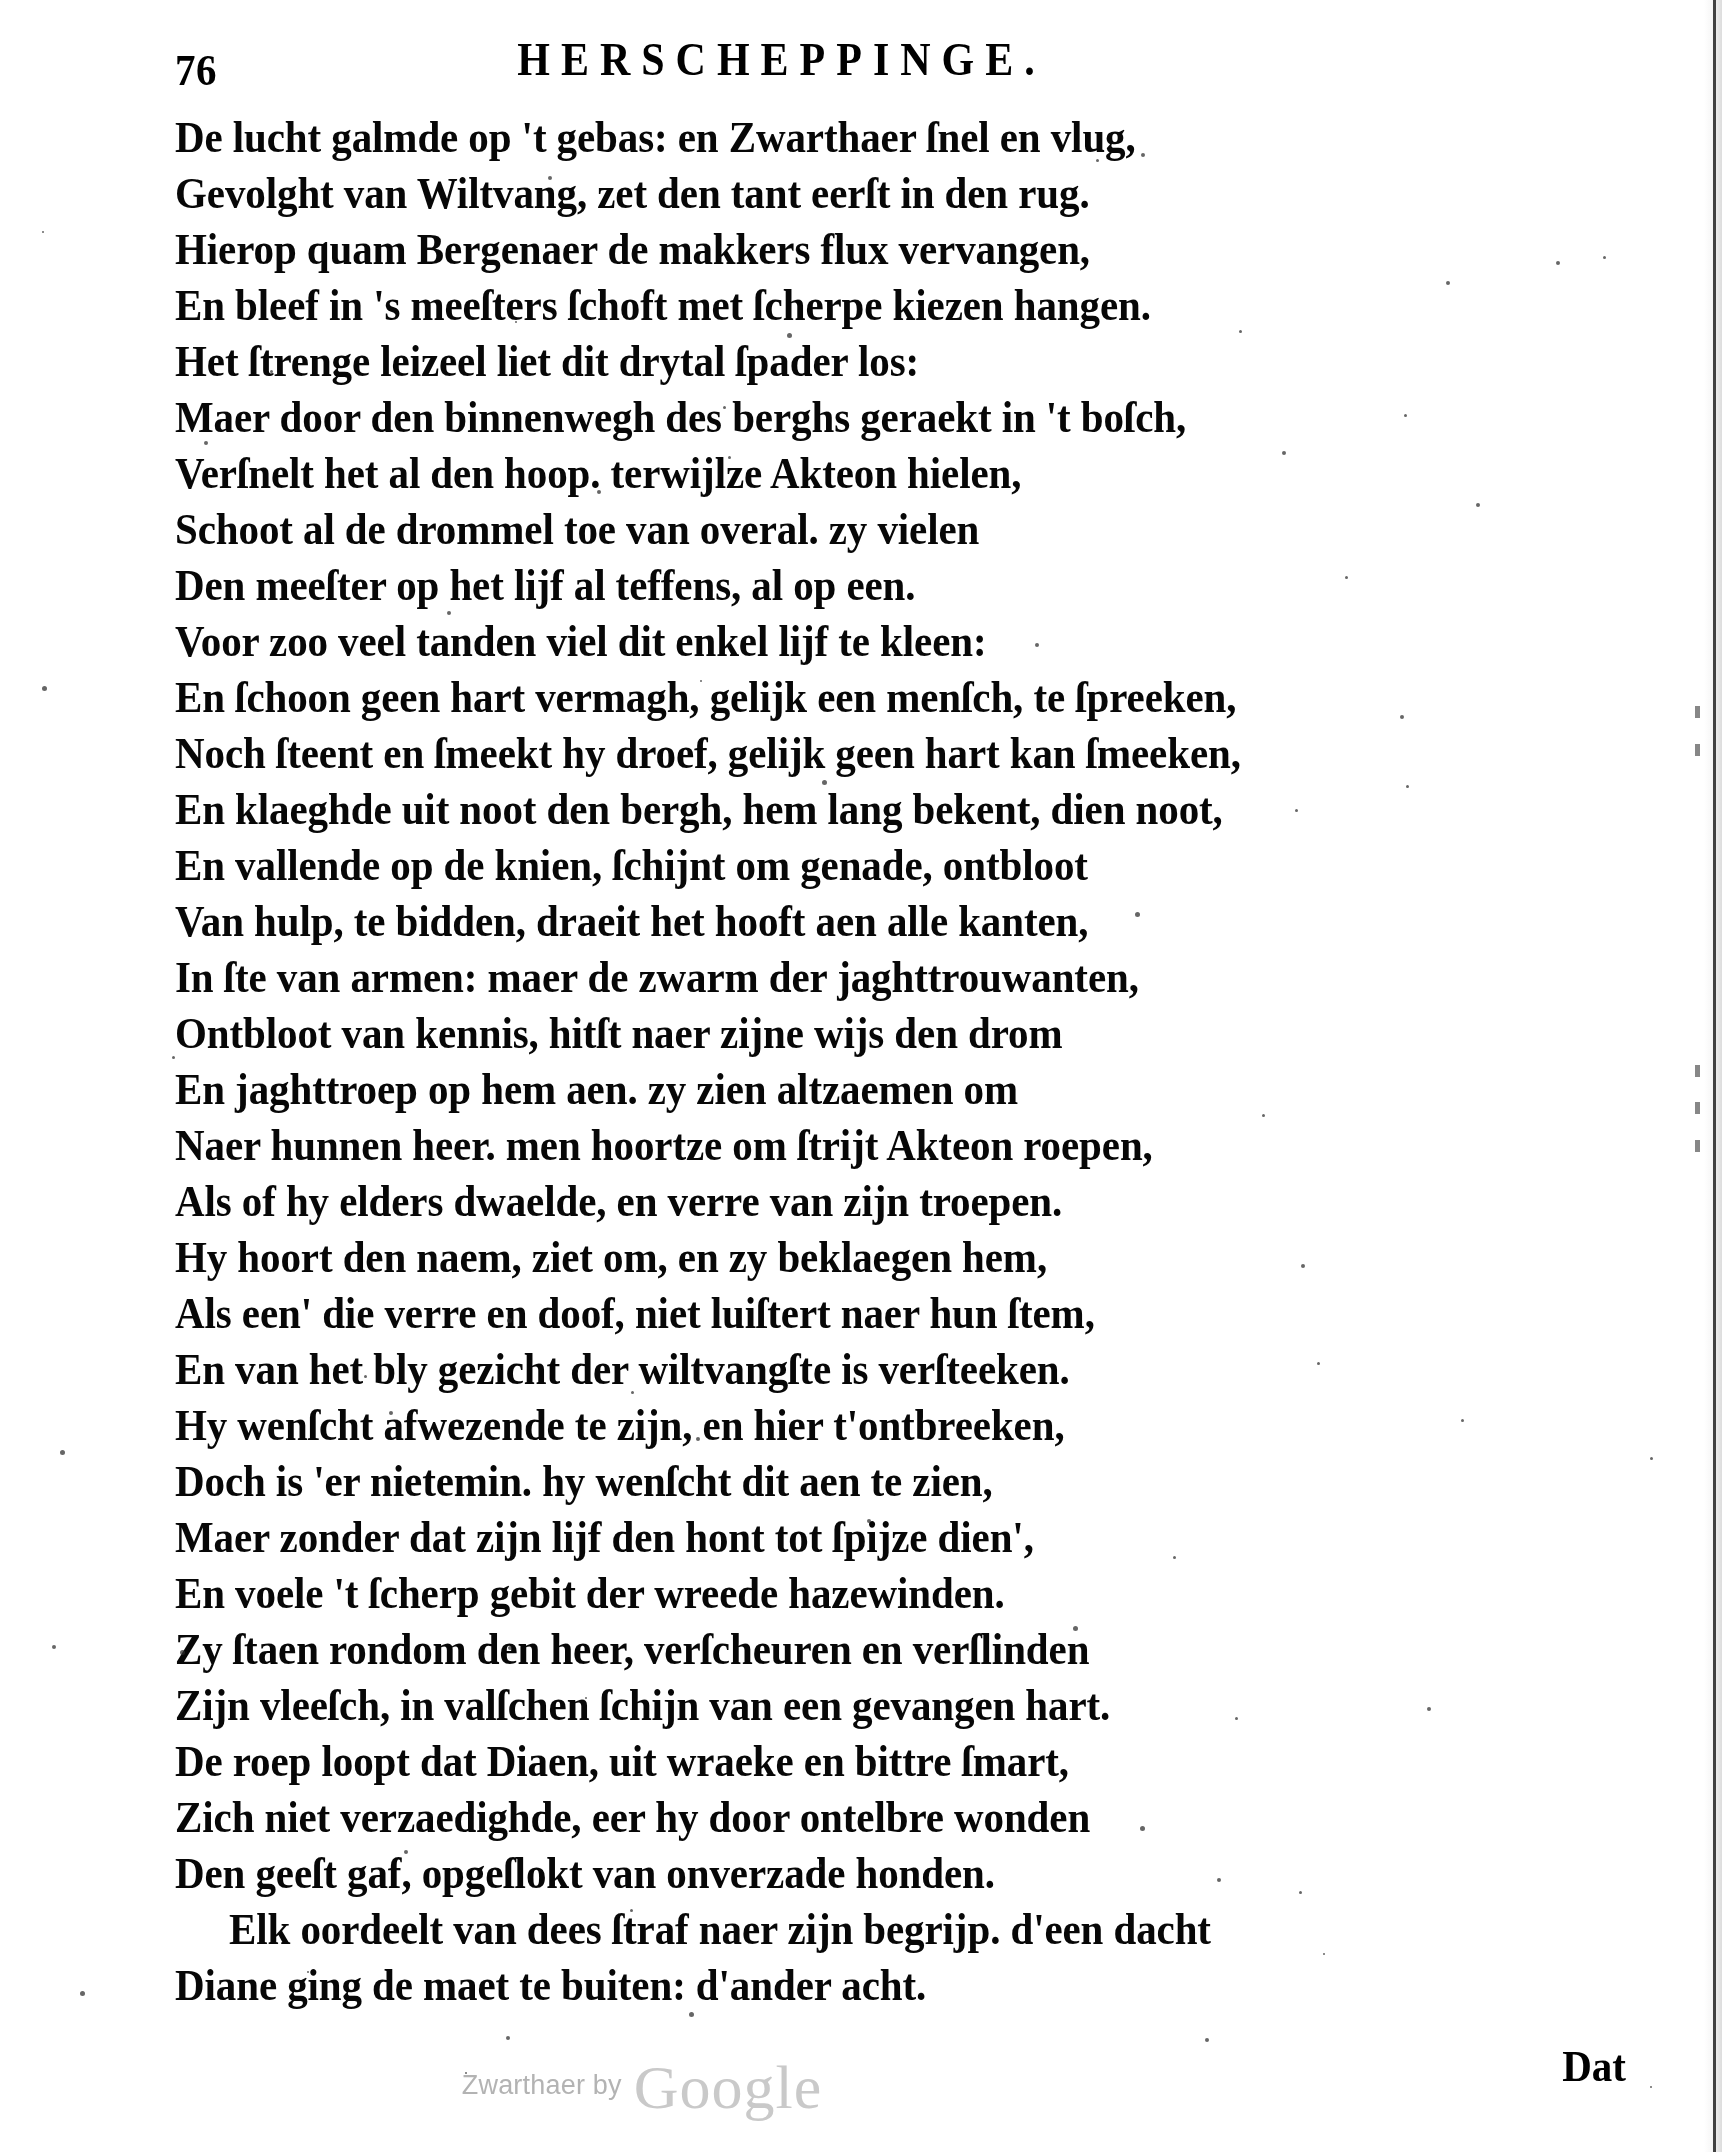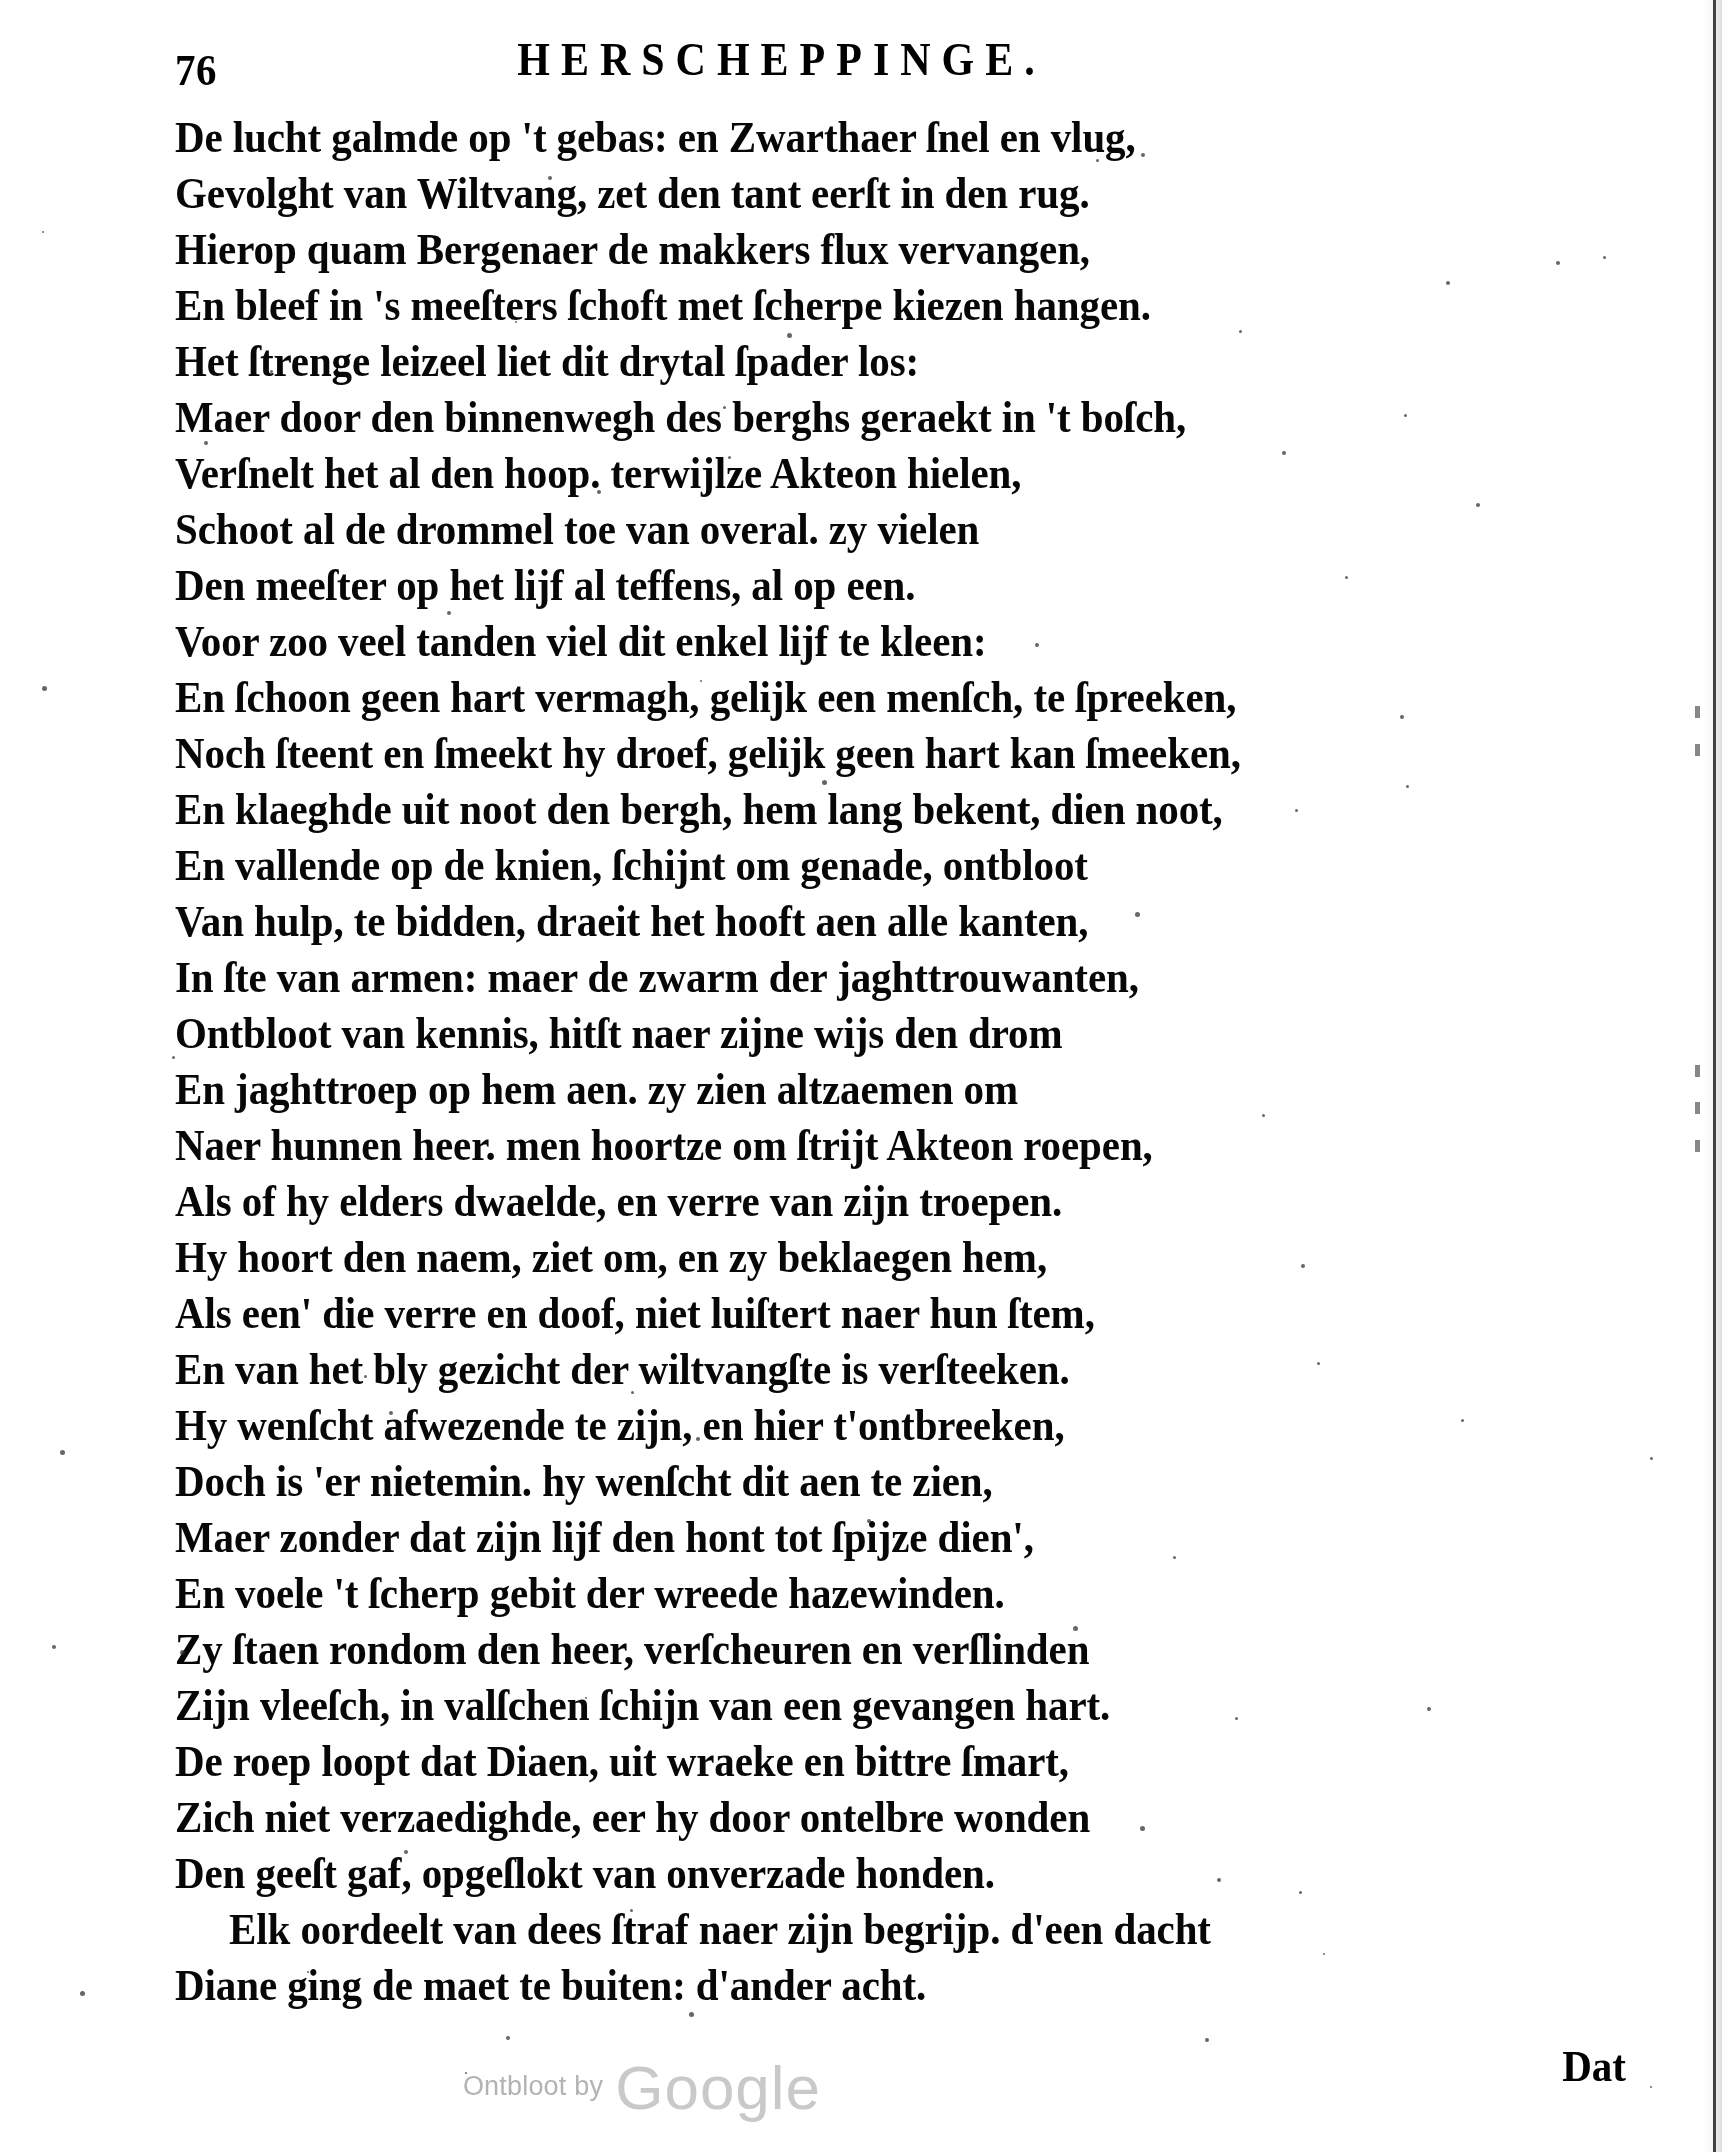--- a/index.html
+++ b/index.html
@@ -130,21 +130,21 @@
     white-space: nowrap;
   }
   #watermark-label {
     font-family: "Liberation Sans", "DejaVu Sans", sans-serif;
     font-size: 27px;
     color: #b3b3b3;
     vertical-align: 14px;
     letter-spacing: 0.2px;
   }
   #watermark-brand {
-    font-family: Liberation Sans, sans-serif;
+    font-family: Liberation Serif, serif;
     font-size: 62px;
     color: #c9c9c9;
     letter-spacing: 1px;
     margin-left: 12px;
   }
   #catchword {
     position: absolute;
     right: 96px;
     top: 8px;
     font-size: 41px;
@@ -194,21 +194,21 @@
       <div class="verse-line">Zijn vleeſch, in valſchen ſchijn van een gevangen hart.</div>
       <div class="verse-line">De roep loopt dat Diaen, uit wraeke en bittre ſmart,</div>
       <div class="verse-line">Zich niet verzaedighde, eer hy door ontelbre wonden</div>
       <div class="verse-line">Den geeſt gaf, opgeſlokt van onverzade honden.</div>
       <div class="verse-line indented">Elk oordeelt van dees ſtraf naer zijn begrijp. d'een dacht</div>
       <div class="verse-line">Diane ging de maet te buiten: d'ander acht.</div>
     </div>
 
   <div id="footer-row">
     <div id="watermark">
-      <span id="watermark-label">Ontbloot by</span><span id="watermark-brand">Google</span>
+      <span id="watermark-label">Zwarthaer by</span><span id="watermark-brand">Google</span>
     </div>
     <div id="catchword">Dat</div>
   </div>
 
   <div id="binding-edge"></div>
   <div id="edge-rule"></div>
   <div class="edge-fleck" style="top:706px;"></div>
   <div class="edge-fleck" style="top:744px;"></div>
   <div class="edge-fleck" style="top:1065px;"></div>
   <div class="edge-fleck" style="top:1102px;"></div>

